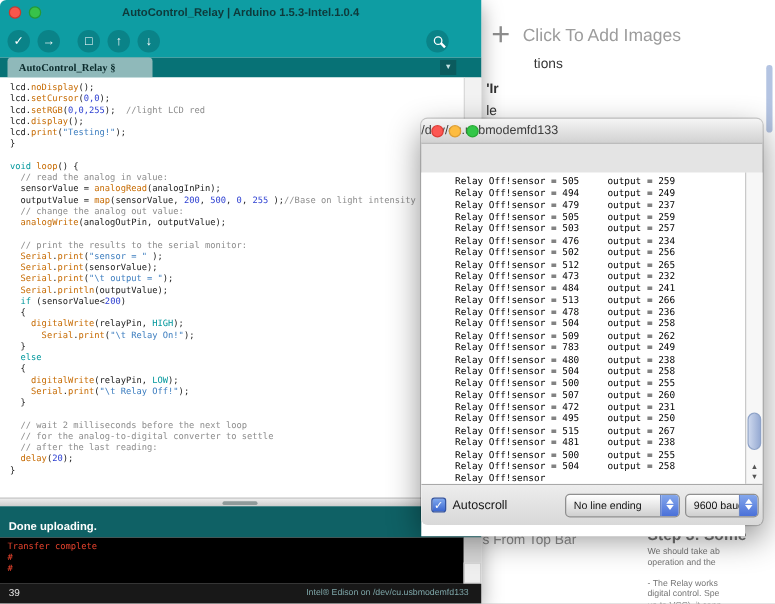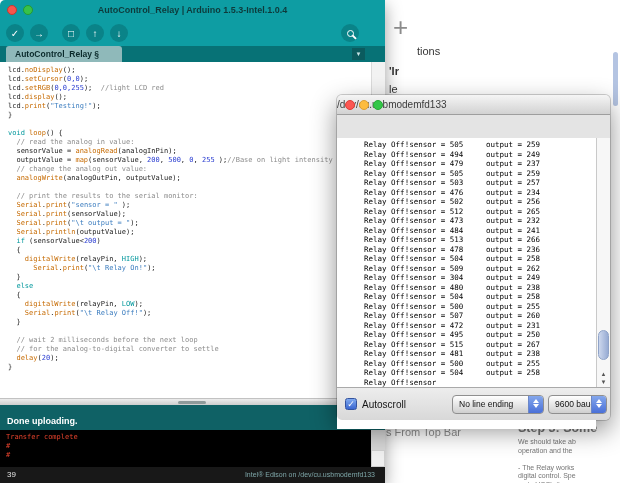--- a/index.html
+++ b/index.html
@@ -6,21 +6,21 @@
   html,body { background:#888; }
   body { font-family: "Liberation Sans", sans-serif; }
   .stage { position:relative; width:620px; height:483px; overflow:hidden; background:#fff; }
 
   
   .webpage { position:absolute; inset:0; background:#fff; }
   .add-images { position:absolute; left:393px; top:14px; display:flex; align-items:center; cursor:pointer; }
   .plus { font-size:26px; font-weight:300; color:#8d8d8d; line-height:26px; }
   .add-label { font-size:14px; color:#9c9c9c; margin-left:10px; margin-top:2px; }
   .frag { position:absolute; color:#353535; font-size:11px; white-space:nowrap; }
-  .frag1 { left:372px; top:45px;padding-left:45px; }
+  .frag1 { left:382px; top:45px;padding-left:45px; }
   .frag2 { left:389px; top:65px; font-weight:700; }
   .frag3 { left:389px; top:83px; }
   .frag-topbar { left:386px; top:426px; color:#8e8e8e; }
   .page-scroll-thumb { position:absolute; left:613px; top:52px; width:5px; height:54px; border-radius:3px; background:#b4c4e2; }
   .step3-h { position:absolute; left:518px; top:421px; font-size:12.5px; font-weight:700; color:#737373; white-space:nowrap; }
   .step3-body { position:absolute; left:518px; top:438px; font-size:7px; line-height:8.6px; color:#757575; white-space:nowrap; }
 
   
   .ide { position:absolute; left:0; top:0; width:385px; height:483px; background:#fff;
          box-shadow:0 5px 16px rgba(0,0,0,.38); }
@@ -31,21 +31,21 @@
   .tl-green { left:23px; background:#38c24a; border:1px solid #249a34; }
   .ide-title { display:block; text-align:center; line-height:20px; font-size:9px; font-weight:600; color:#0e3a3b; }
   .ide-toolbar { position:absolute; left:0; top:20px; width:100%; height:26px; background:#0e9da3; }
   .tb { position:absolute; top:4px; width:18px; height:18px; border:none; border-radius:50%;
         background:#0a8388; color:#fff; font-size:10px; line-height:17px; text-align:center; padding:0; cursor:pointer; }
   .tb-right { left:341px; }
   .mag { display:inline-block; width:7px; height:7px; border:1.5px solid #fff; border-radius:50%; position:relative; margin-top:3px; }
   .mag::after { content:""; position:absolute; width:4.5px; height:1.5px; background:#fff; transform:rotate(45deg); right:-3.5px; bottom:-1.5px; }
   .ide-tabbar { position:absolute; left:0; top:46px; width:100%; height:16px; background:#077276; }
   .tab { position:absolute; left:6px; top:0; width:116px; height:16px; background:#8fb9ba; color:#0b2b2c;
-         font-size:8.5px; font-weight:600; line-height:16px; padding-left:9px; border-radius:3px 3px 0 0; cursor:pointer; }
+         font-size:8.5px; font-weight:600; line-height:16px; padding-left:9px; border-radius:3px 3px 0 0; cursor:pointer;font-family:Liberation Serif, serif; }
   .tabmenu { position:absolute; left:352px; top:2px; width:13px; height:12px; background:#0b5b5e; color:#c7e2e3;
              font-size:6px; line-height:12px; text-align:center; cursor:pointer; }
   .ide-code { position:absolute; left:0; top:62px; width:371px; height:336px; background:#fff;
               padding:4px 0 0 8px; font-family:"DejaVu Sans Mono", monospace; font-size:7px; overflow:hidden; cursor:text; }
   .code-line { height:9px; line-height:9px; white-space:pre; }
   .tok-p { color:#1a1a1a; }
   .tok-f { color:#c66a00; }
   .tok-k { color:#00979c; }
   .tok-n { color:#2b3ed1; }
   .tok-s { color:#3c7dbf; }
@@ -110,20 +110,21 @@
               border-top:4px solid #fff; margin:1px auto 0; }
 </style>
 </head>
 <body>
 
 <div class="stage">
 
   <div class="webpage">
     <div class="add-images">
       <span class="plus">+</span>
+      <span class="add-label">Click To Add Images</span>
     </div>
     <div class="frag frag1">tions</div>
     <div class="frag frag2">'Ir</div>
     <div class="frag frag3">le</div>
     <div class="page-scroll-thumb"></div>
     <div class="frag frag-topbar">s From Top Bar</div>
     <div class="step3-h">Step 3: Some</div>
     <div class="step3-body">
         <div class="step-line">We should take ab</div>
         <div class="step-line">operation and the</div>
@@ -178,20 +179,21 @@
         <div class="code-line"><span class="tok-p">      </span><span class="tok-f">Serial</span><span class="tok-p">.</span><span class="tok-f">print</span><span class="tok-p">(</span><span class="tok-s">"\t Relay On!"</span><span class="tok-p">);</span></div>
         <div class="code-line"><span class="tok-p">  }</span></div>
         <div class="code-line"><span class="tok-p">  </span><span class="tok-k">else</span></div>
         <div class="code-line"><span class="tok-p">  {</span></div>
         <div class="code-line"><span class="tok-p">    </span><span class="tok-f">digitalWrite</span><span class="tok-p">(relayPin, </span><span class="tok-k">LOW</span><span class="tok-p">);</span></div>
         <div class="code-line"><span class="tok-p">    </span><span class="tok-f">Serial</span><span class="tok-p">.</span><span class="tok-f">print</span><span class="tok-p">(</span><span class="tok-s">"\t Relay Off!"</span><span class="tok-p">);</span></div>
         <div class="code-line"><span class="tok-p">  }</span></div>
         <div class="code-line">&nbsp;</div>
         <div class="code-line"><span class="tok-c">  // wait 2 milliseconds before the next loop</span></div>
         <div class="code-line"><span class="tok-c">  // for the analog-to-digital converter to settle</span></div>
+        <div class="code-line"><span class="tok-c">  // after the last reading:</span></div>
         <div class="code-line"><span class="tok-p">  </span><span class="tok-f">delay</span><span class="tok-p">(</span><span class="tok-n">20</span><span class="tok-p">);</span></div>
         <div class="code-line"><span class="tok-p">}</span></div>
       </div>
     <div class="ide-vscroll"></div>
     <div class="ide-divider">
       <div class="grip"></div>
     </div>
     <div class="ide-message">
       <span>Done uploading.</span>
     </div>
@@ -224,21 +226,21 @@
         <div class="ser-line">Relay Off!sensor = 503     output = 257</div>
         <div class="ser-line">Relay Off!sensor = 476     output = 234</div>
         <div class="ser-line">Relay Off!sensor = 502     output = 256</div>
         <div class="ser-line">Relay Off!sensor = 512     output = 265</div>
         <div class="ser-line">Relay Off!sensor = 473     output = 232</div>
         <div class="ser-line">Relay Off!sensor = 484     output = 241</div>
         <div class="ser-line">Relay Off!sensor = 513     output = 266</div>
         <div class="ser-line">Relay Off!sensor = 478     output = 236</div>
         <div class="ser-line">Relay Off!sensor = 504     output = 258</div>
         <div class="ser-line">Relay Off!sensor = 509     output = 262</div>
-        <div class="ser-line">Relay Off!sensor = 304     output = 249</div>
+        <div class="ser-line">Relay Off!sensor = 783     output = 249</div>
         <div class="ser-line">Relay Off!sensor = 480     output = 238</div>
         <div class="ser-line">Relay Off!sensor = 504     output = 258</div>
         <div class="ser-line">Relay Off!sensor = 500     output = 255</div>
         <div class="ser-line">Relay Off!sensor = 507     output = 260</div>
         <div class="ser-line">Relay Off!sensor = 472     output = 231</div>
         <div class="ser-line">Relay Off!sensor = 495     output = 250</div>
         <div class="ser-line">Relay Off!sensor = 515     output = 267</div>
         <div class="ser-line">Relay Off!sensor = 481     output = 238</div>
         <div class="ser-line">Relay Off!sensor = 500     output = 255</div>
         <div class="ser-line">Relay Off!sensor = 504     output = 258</div>

